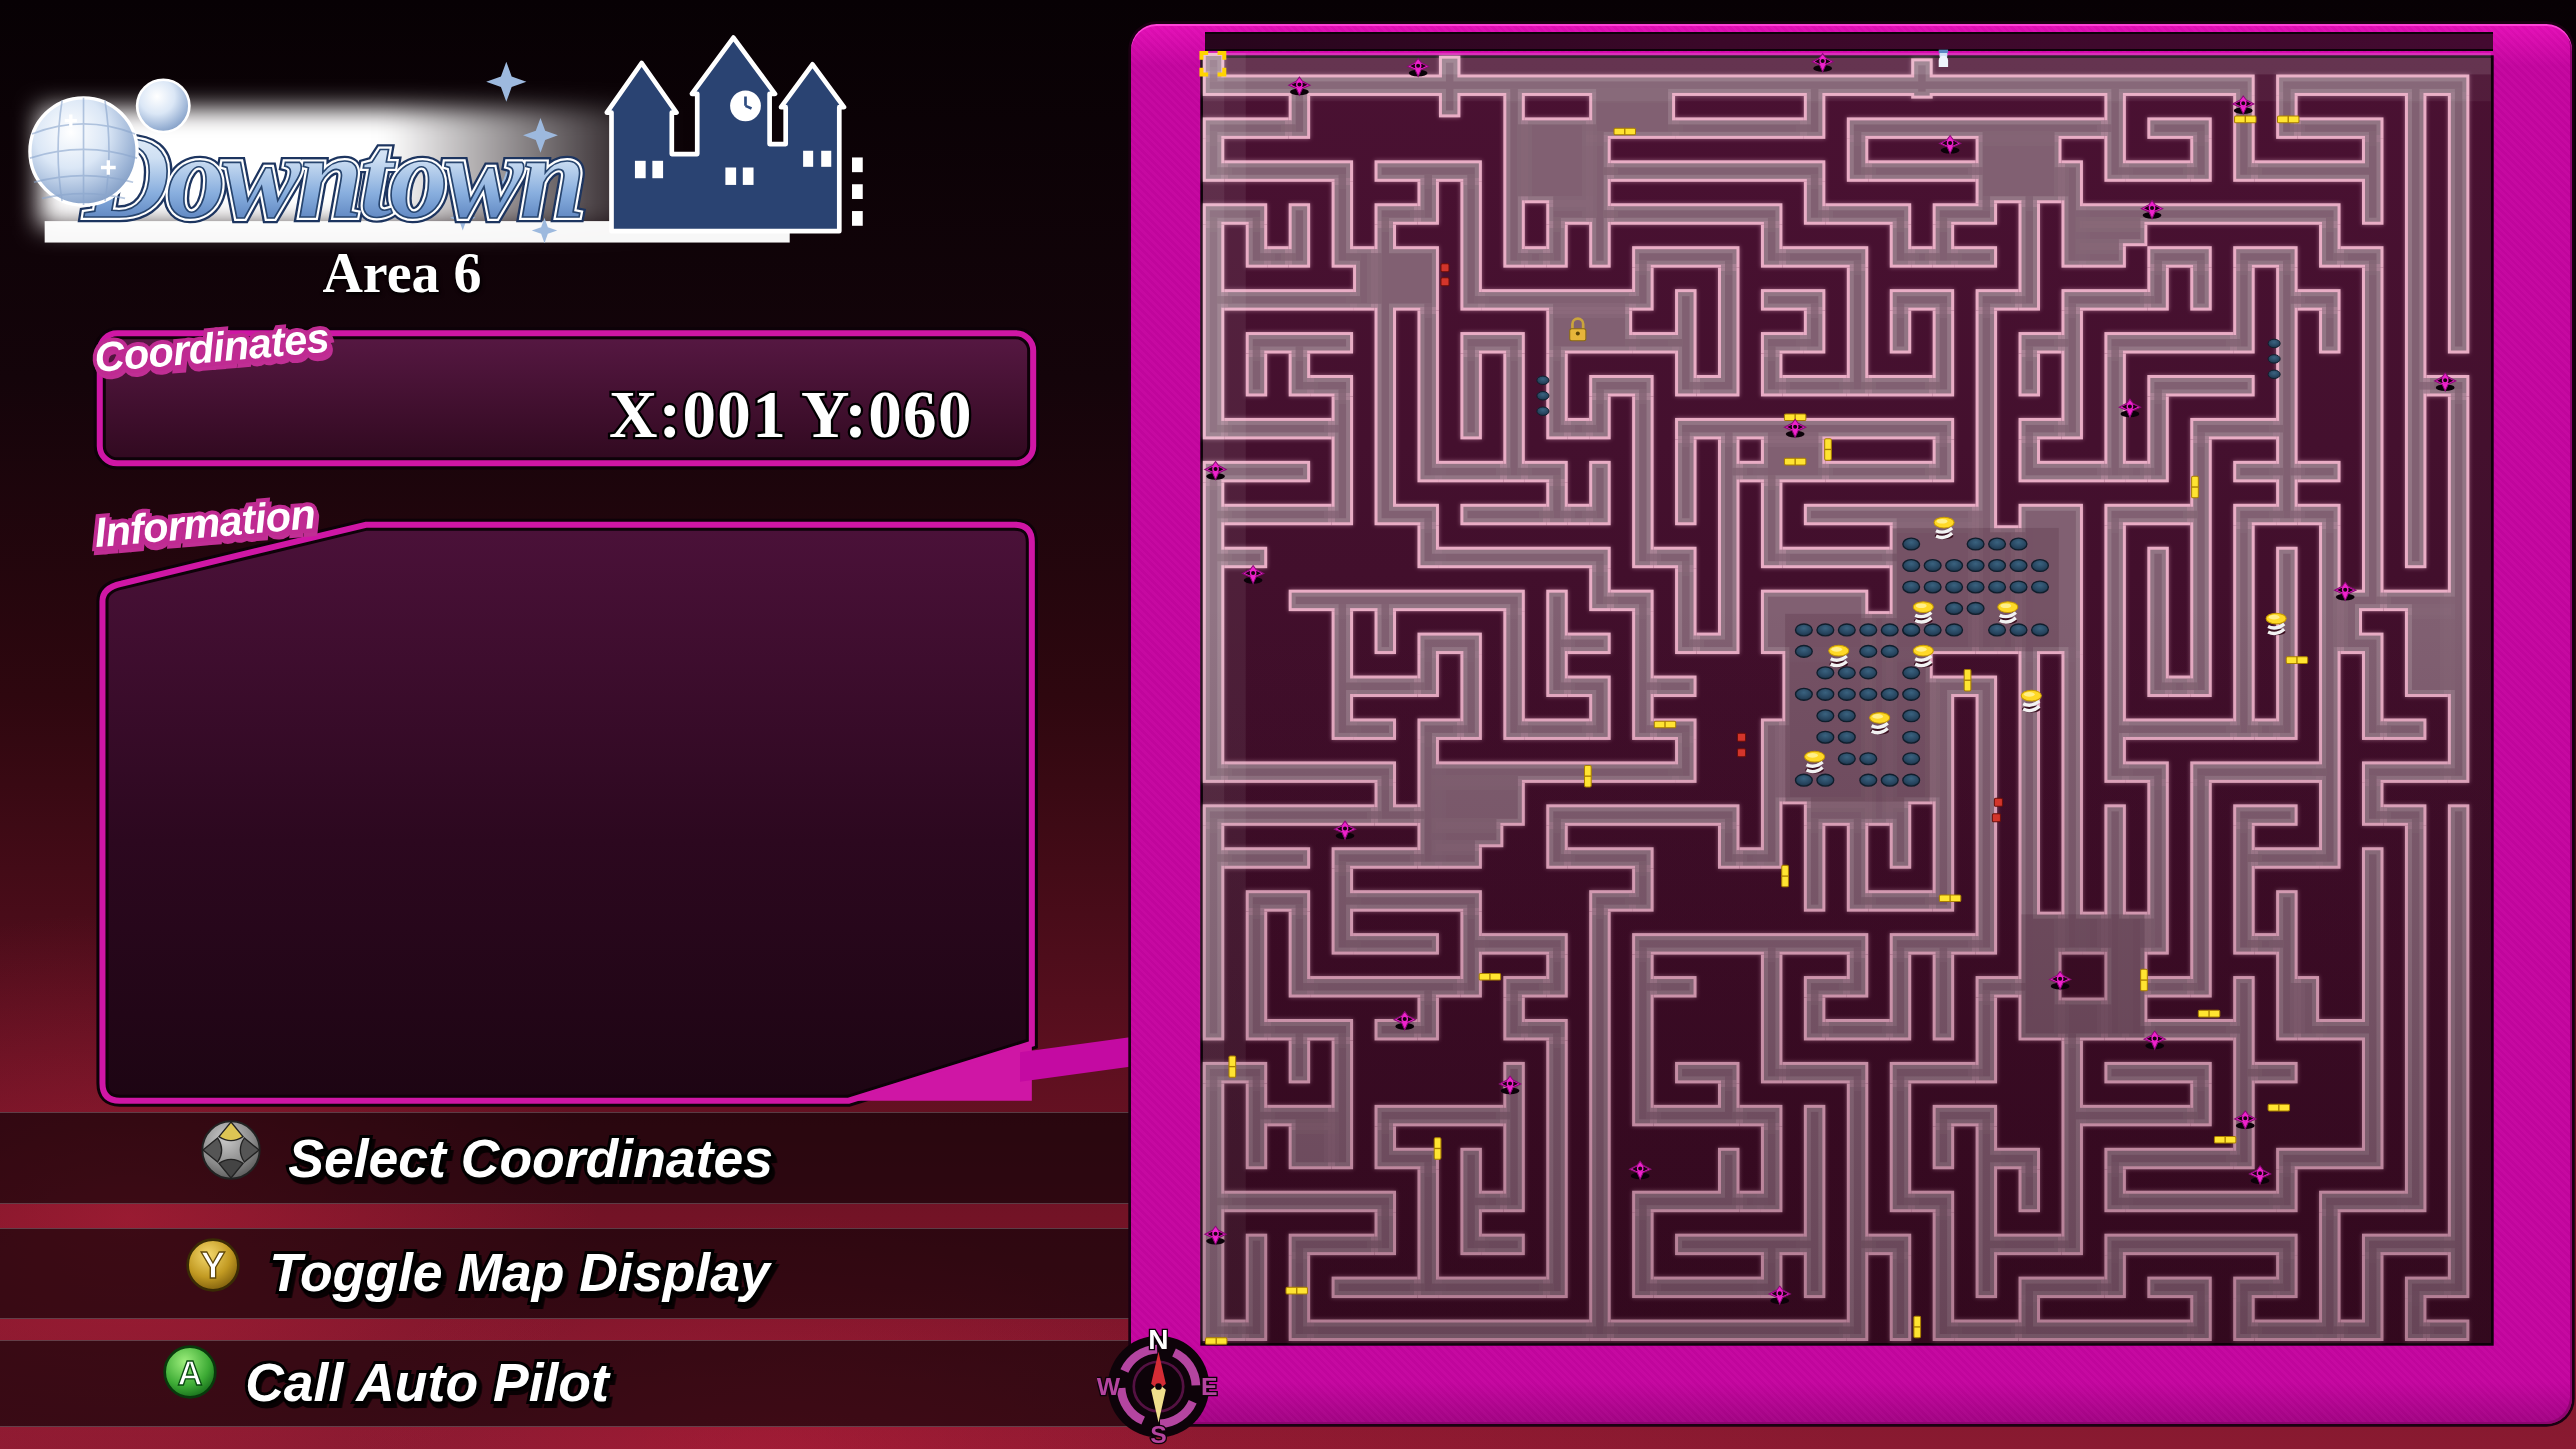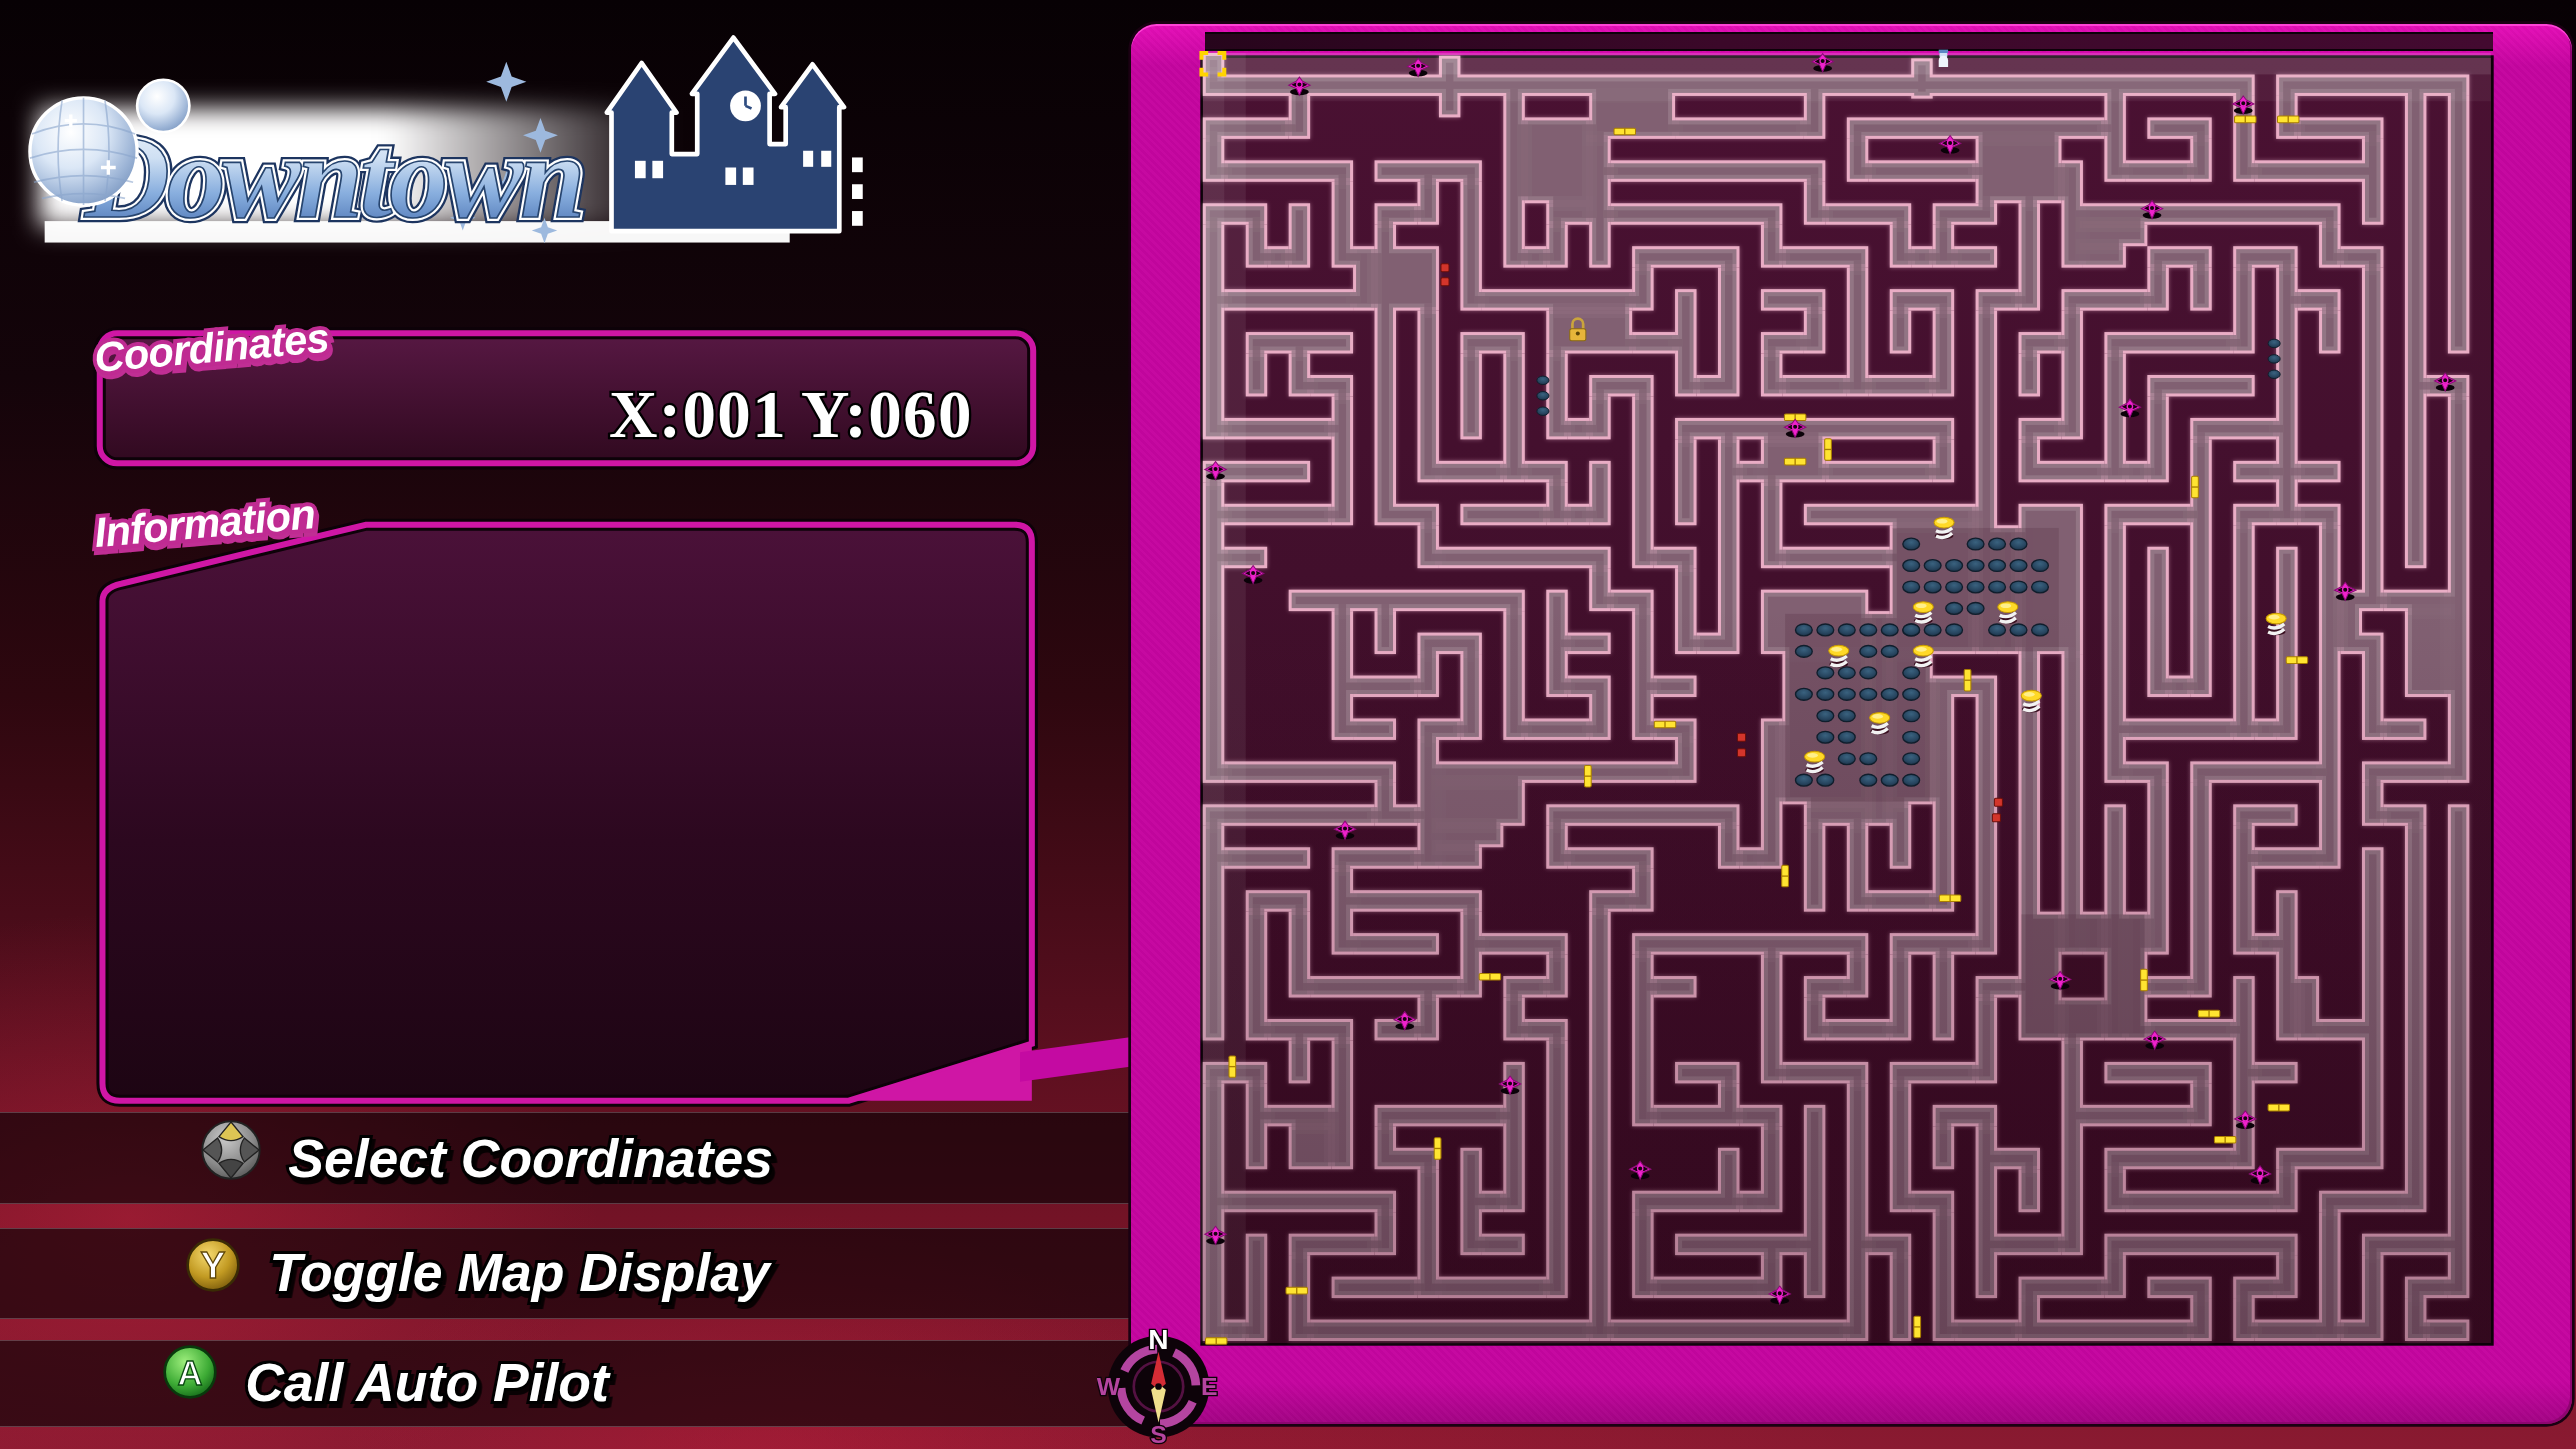--- a/index.html
+++ b/index.html
@@ -72,20 +72,21 @@
 
   <circle cx="124" cy="226" r="80" fill="url(#ball)" stroke="#ffffff" stroke-width="5"></circle>
   <g stroke="#8aa5cc" stroke-width="2.5" opacity="0.6" fill="none">
     <path d="M 47 200 Q 124 170 201 200 M 44 236 Q 124 210 204 236 M 50 272 Q 124 252 198 272 M 62 296 Q 124 282 186 296"></path>
     <path d="M 92 150 Q 80 226 92 300 M 124 146 L 124 306 M 156 150 Q 168 226 156 300"></path>
   </g>
   <circle cx="243" cy="158" r="39" fill="url(#ball)" stroke="#ffffff" stroke-width="4"></circle>
   <path d="M 96 180 l 18 0 m -9 -9 l 0 18 M 150 250 l 22 0 m -11 -11 l 0 22" stroke="#ffffff" stroke-width="5"></path>
 </svg>
 
+<div class="abs" style="left:201px;top:241px;width:402px;text-align:center;font-family:'Liberation Serif',serif;font-weight:bold;font-size:56px;color:#fff;text-shadow:0 0 2.7px #000,1.3px 2px 4px #000;">Area 6</div>
 
 <svg class="abs" style="left:81px;top:309px" width="979" height="188" viewBox="0 0 1460 280">
   <defs>
     <linearGradient id="cpg" x1="0" y1="0" x2="0" y2="1">
       <stop offset="0" stop-color="#571843"></stop>
           <stop offset="1" stop-color="#30091f"></stop>
     </linearGradient>
   </defs>
   <rect x="28" y="36" width="1392" height="194" rx="26" fill="url(#cpg)" stroke="#0d0208" stroke-width="18"></rect>
   <rect x="28" y="36" width="1392" height="194" rx="26" fill="none" stroke="#cf16a5" stroke-width="9"></rect>

